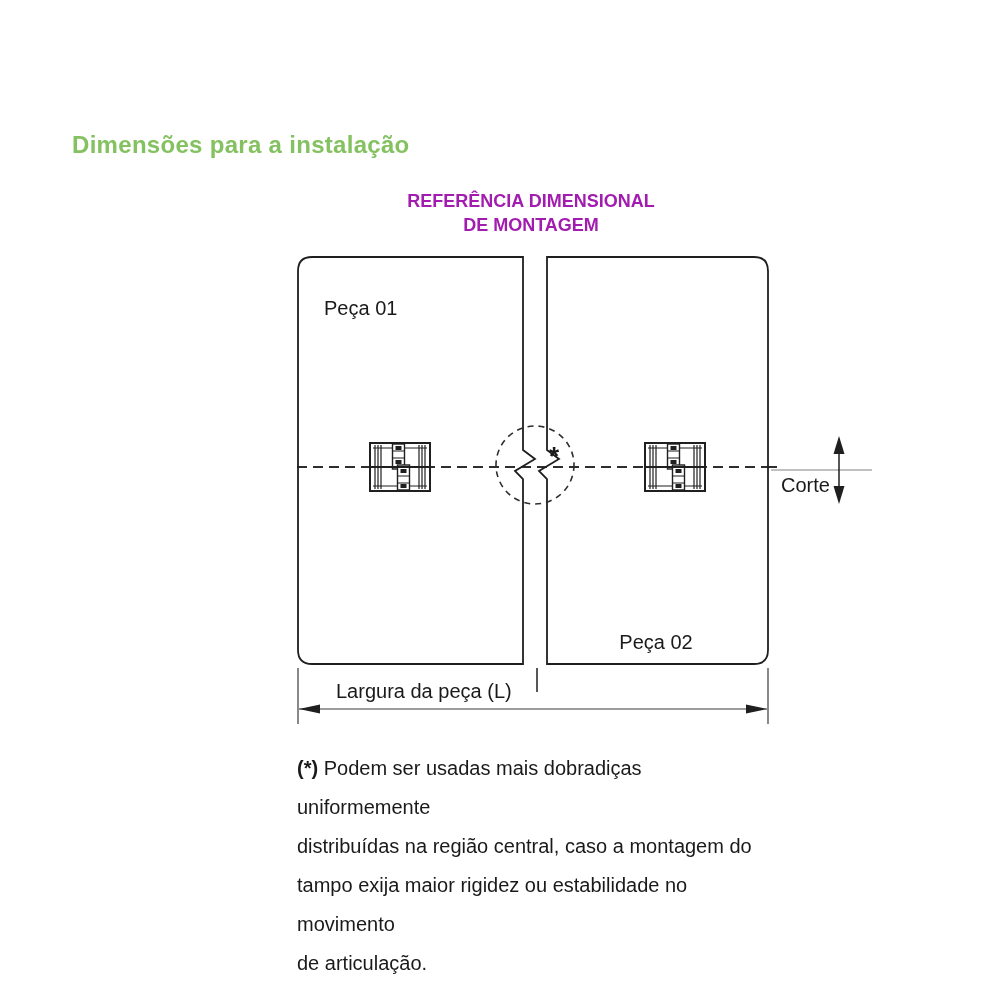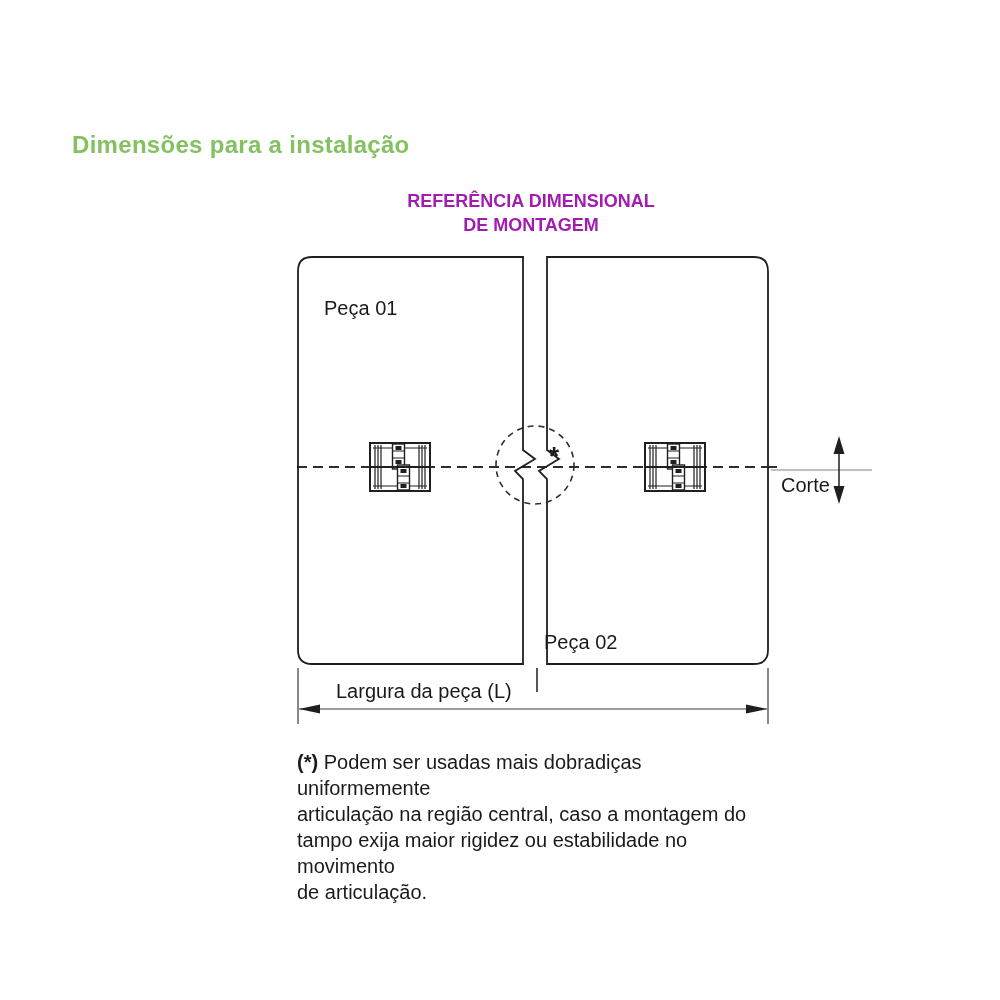--- a/index.html
+++ b/index.html
@@ -40,33 +40,33 @@
     top: 0;
     width: 1000px;
     height: 1000px;
   }
   .label {
     font-size: 20px;
     color: #1a1a1a;
     white-space: nowrap;
   }
   .piece1 { left: 324px; top: 269px; margin-top: 28px; }
-  .piece2 { left: 544px; top: 631px; width: 200px; text-align: left; }
+  .piece2 { left: 556px; top: 631px; width: 200px; text-align: center; }
   .corte  { left: 781px; top: 444px; margin-top: 30px; }
   .width-label { left: 336px; top: 680px; width: 400px; text-align: left; }
   .asterisk {
     left: 549px; top: 443px;
     font-size: 26px; font-weight: bold; line-height: 26px;
   }
   .footnote {
     left: 297px;
     top: 749px;
     width: 480px;
     font-size: 20px;
-    line-height: 26px;
+    line-height: 39px;
     color: #1a1a1a;
   }
   .fn-marker { font-weight: bold; }
 </style>
 </head>
 <body>
 
 <div class="abs heading">Dimensões para a instalação</div>
 
 <div class="abs diagram-title">
@@ -152,16 +152,16 @@
 </svg>
 
 <div class="abs label piece1">Peça 01</div>
 <div class="abs label piece2">Peça 02</div>
 <div class="abs label corte">Corte</div>
 <div class="abs label asterisk">*</div>
 <div class="abs label width-label">Largura da peça (L)</div>
 
 <div class="abs footnote">
   <div class="fn-line"><span class="fn-marker">(*)</span> <span>Podem ser usadas mais dobradiças uniformemente</span></div>
-  <div class="fn-line">articulação na região central, caso a montagem do</div>
+  <div class="fn-line">distribuídas na região central, caso a montagem do</div>
   <div class="fn-line">tampo exija maior rigidez ou estabilidade no movimento</div>
   <div class="fn-line">de articulação.</div>
 </div>
 
 </body></html>

